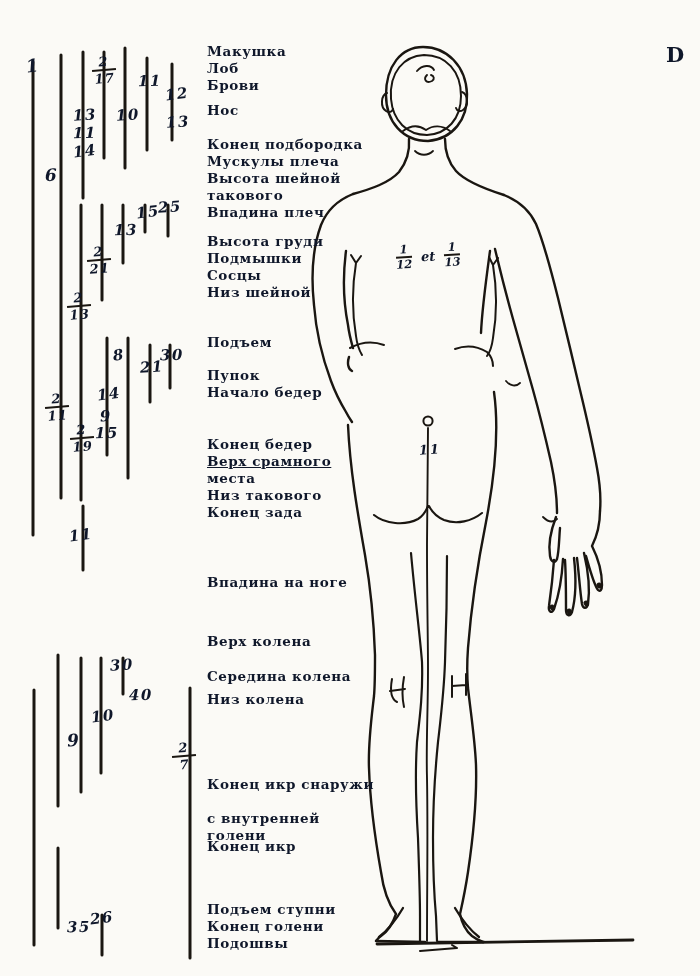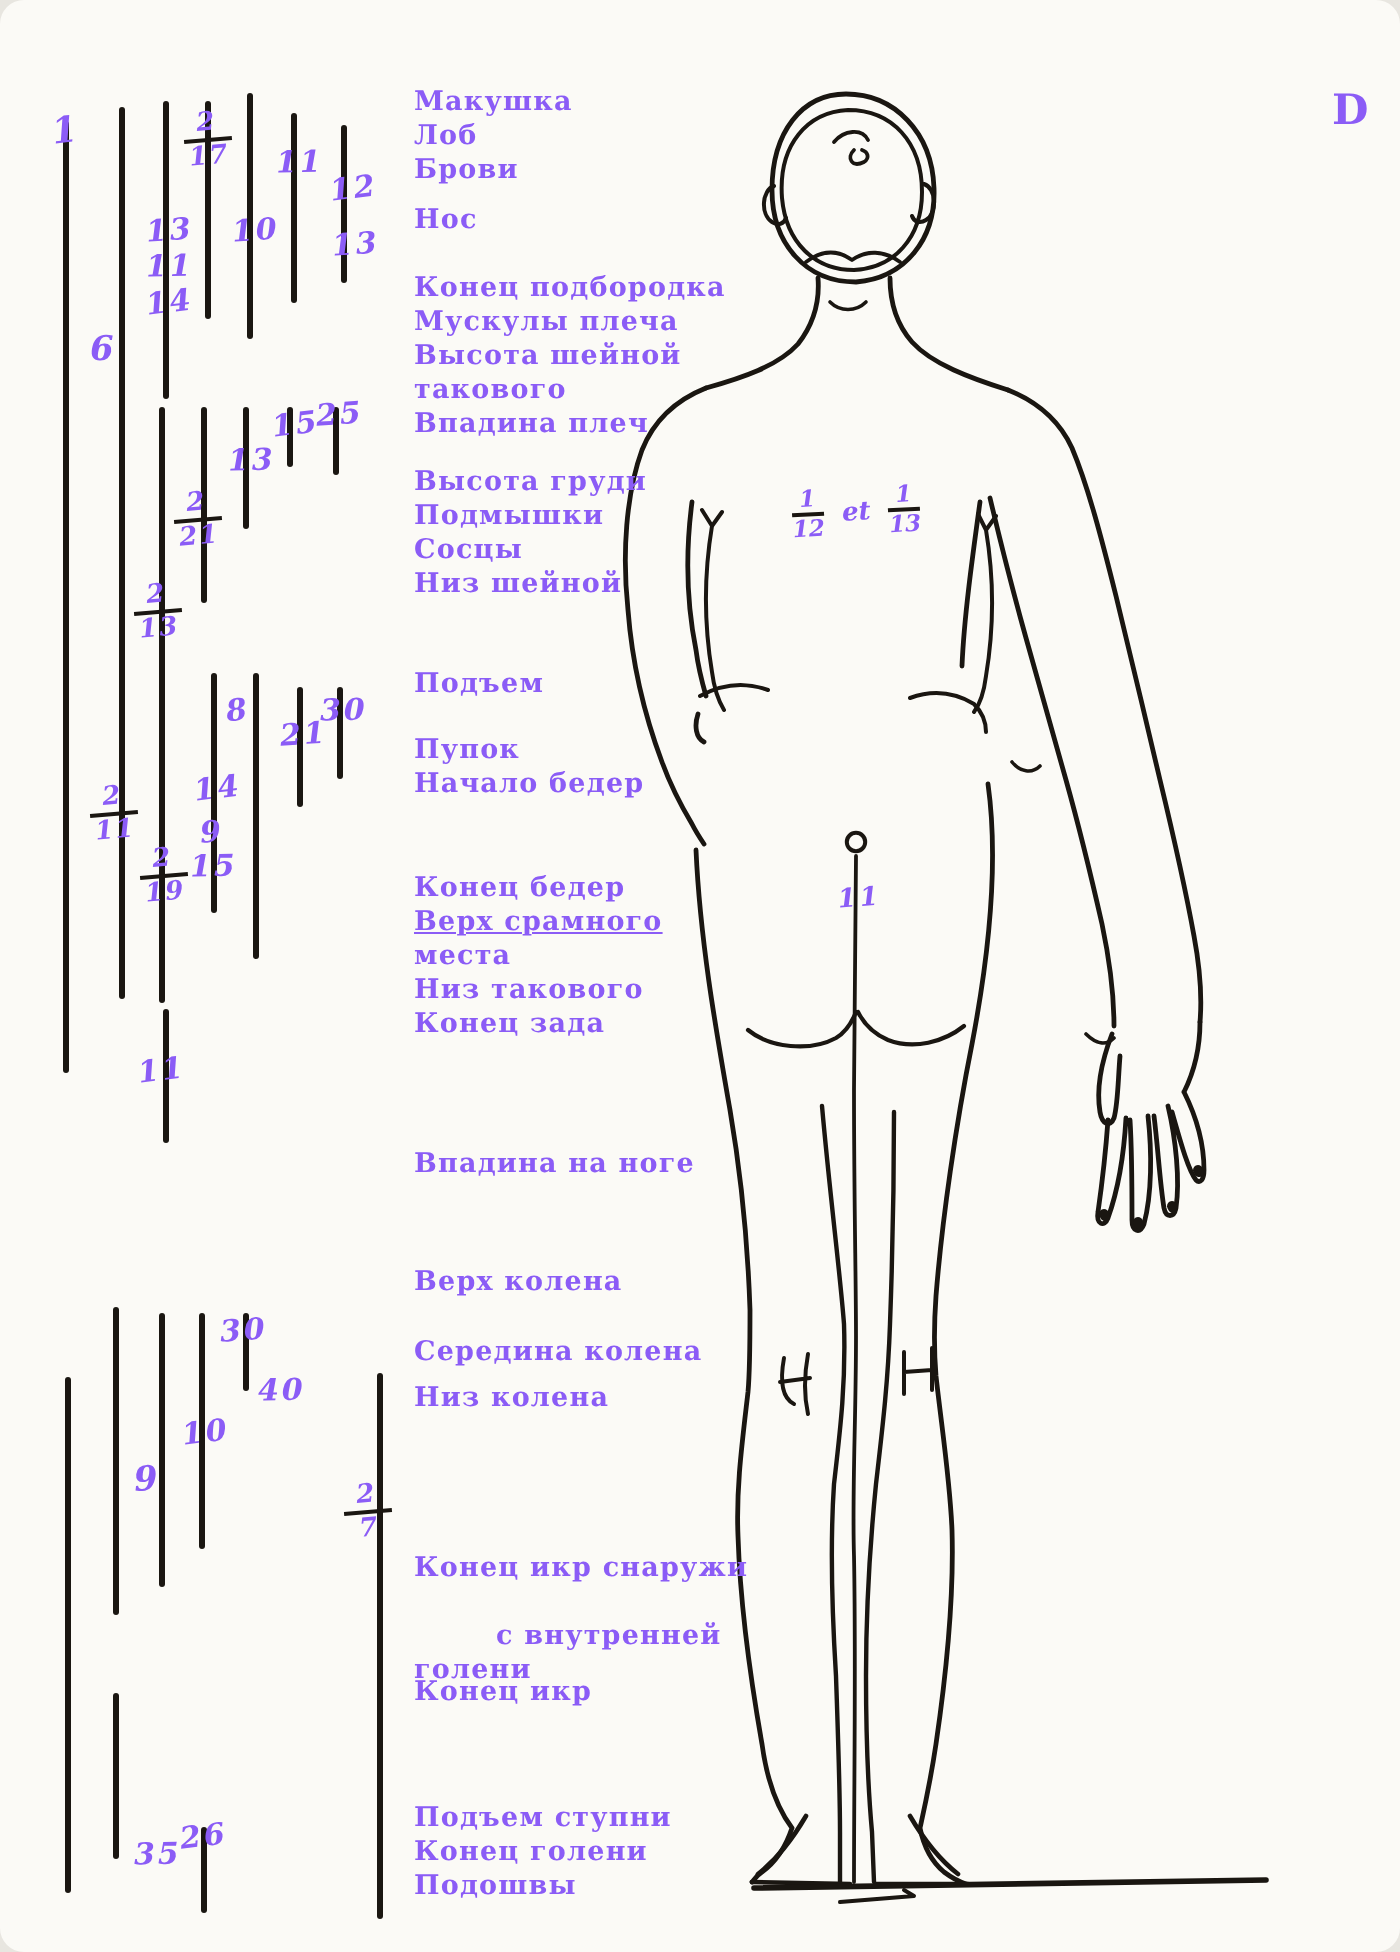--- a/index.html
+++ b/index.html
@@ -1,20 +1,19 @@
 <!DOCTYPE html>
 <html><head>
 <meta charset="utf-8">
 <style>
   html,body{margin:0;padding:0;background:#e8e6e0;}
   .page{
     position:relative;width:700px;height:976px;margin:0 auto;
-    background:#fbfaf6;color:#8b5cf6;overflow:hidden;
+    background:#fbfaf6;color:#0f172a;overflow:hidden;
     font-family:"DejaVu Serif", serif;
-    border-radius:12px;
   }
   .fig{position:absolute;left:0;top:0;width:700px;height:976px;}
   .lbl{
     position:absolute;left:207px;white-space:nowrap;
     font-family:"DejaVu Serif", serif;font-weight:bold;
     font-size:13.5px;line-height:13px;letter-spacing:0.6px;
   }
   .num{
     position:absolute;
     font-family:"DejaVu Serif", serif;font-style:italic;font-weight:bold;
@@ -149,21 +148,21 @@
       <div class="lbl" style="top: 455px; text-decoration: underline;">Верх срамного</div>
       <div class="lbl" style="top: 472px;">места</div>
       <div class="lbl" style="top: 489px;">Низ такового</div>
       <div class="lbl" style="top: 506px;">Конец зада</div>
       <div class="lbl" style="top: 576px;">Впадина на ноге</div>
       <div class="lbl" style="top: 635px;">Верх колена</div>
       <div class="lbl" style="top: 670px;">Середина колена</div>
       <div class="lbl" style="top: 693px;">Низ колена</div>
       <div class="lbl" style="top: 778px;">Конец икр снаружи</div>
       <div class="lbl" style="top: 840px;">Конец икр</div>
-      <div class="lbl" style="top: 812px; margin-left: 41px;">с внутренней</div>
+      <div class="lbl" style="top: 812px;">с внутренней</div>
       <div class="lbl" style="top: 829px;">голени</div>
       <div class="lbl" style="top: 903px;">Подъем ступни</div>
       <div class="lbl" style="top: 920px;">Конец голени</div>
       <div class="lbl" style="top: 937px;">Подошвы</div>
     </div>
   <div id="numbers">
       <div class="num" style="left: 26px; top: 58px; font-size: 18px; transform: rotate(-7deg);">1</div>
       <div class="num" style="left: 73px; top: 108px; transform: rotate(-4deg);">13</div>
       <div class="num" style="left: 73px; top: 126px; transform: rotate(-1deg);">11</div>
       <div class="num" style="left: 73px; top: 144px; transform: rotate(-7deg);">14</div>

